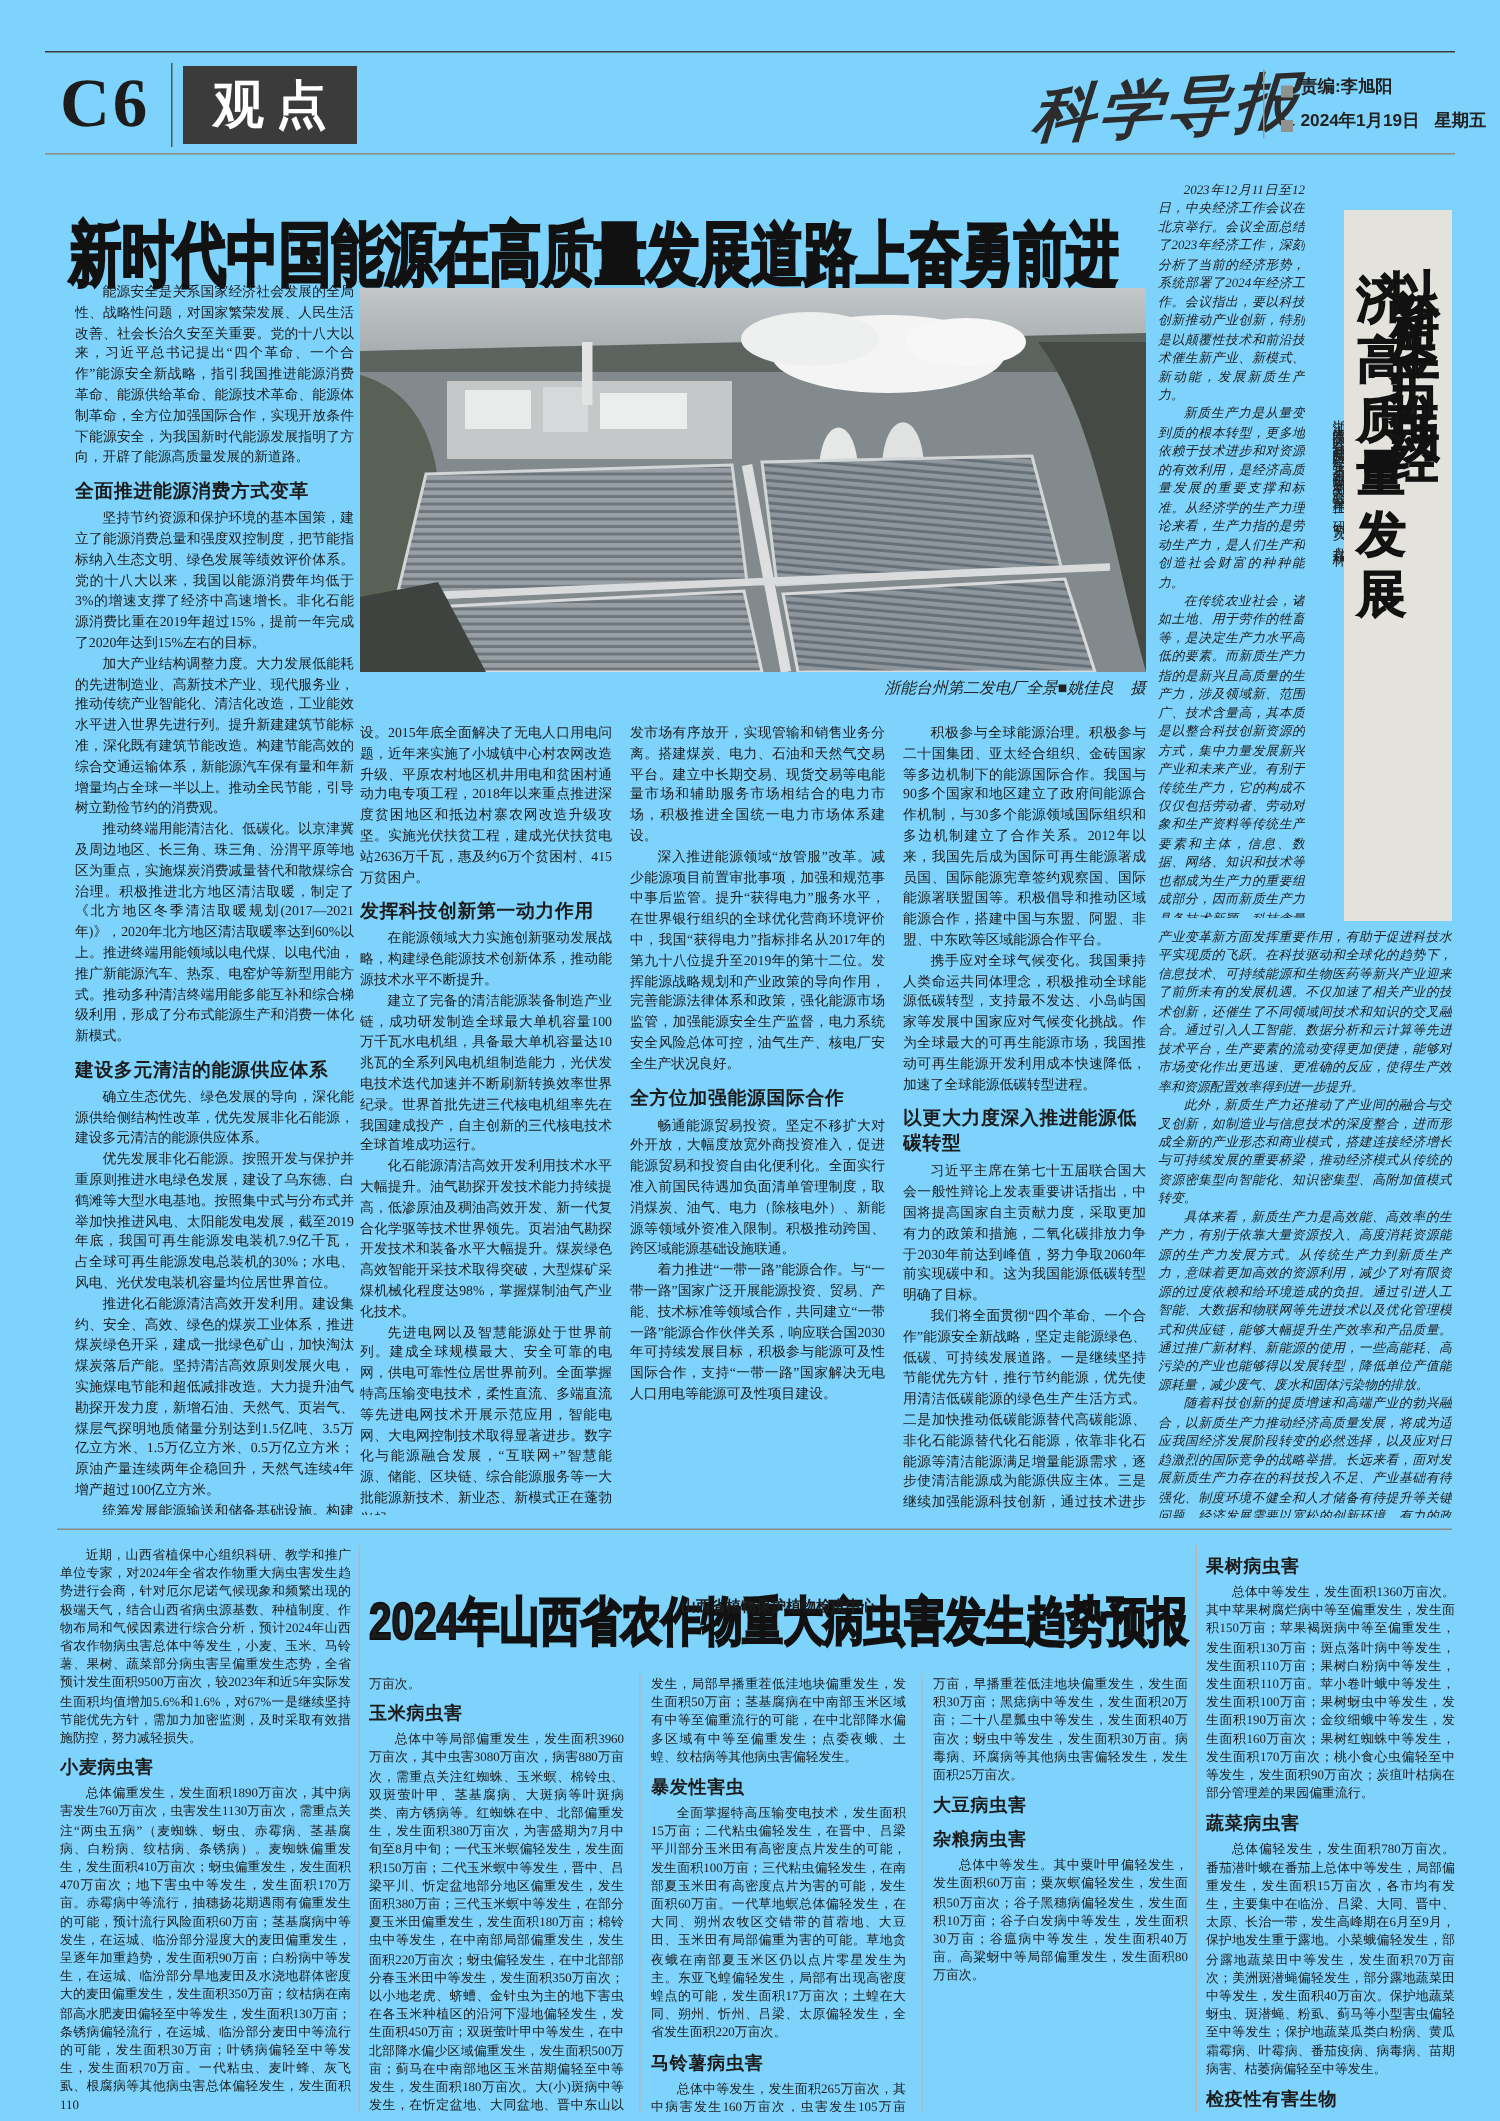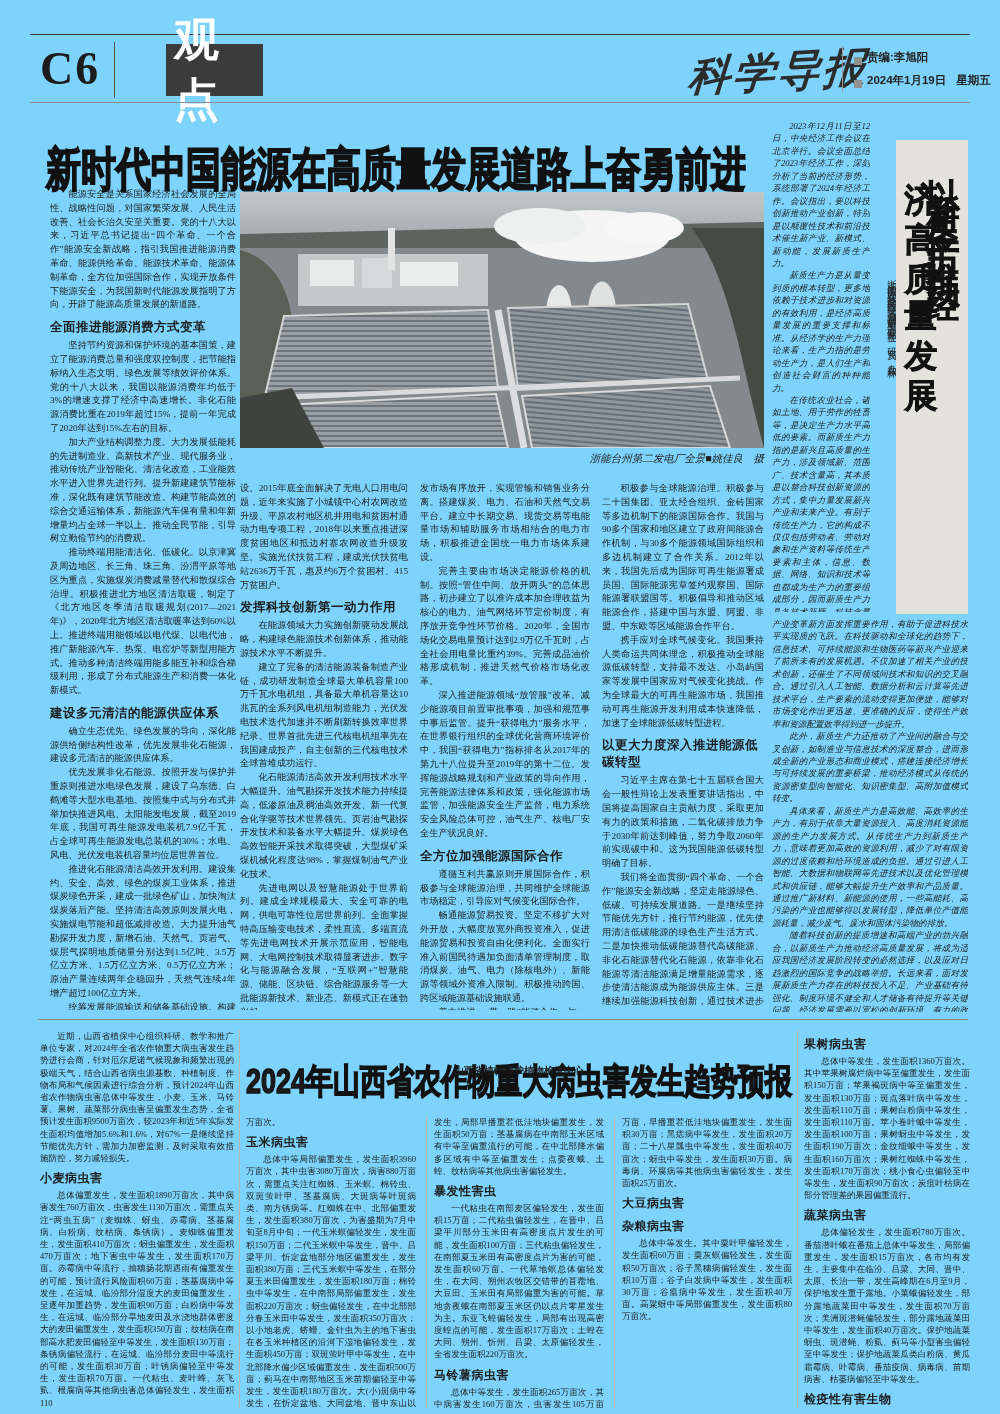--- a/index.html
+++ b/index.html
@@ -4,24 +4,24 @@
 <style>
   html,body{margin:0;padding:0;background:#e8e6e1;}
   .page{position:relative;width:1000px;height:1414px;margin:0 auto;background:#7dd3fc;color:#1c1c1c;
         font-family:"Liberation Serif","DejaVu Serif",serif;overflow:hidden;}
   .rule-h{position:absolute;background:#3a3a3a;height:1px;}
   .rule-v{position:absolute;background:#b9b7b2;width:1px;}
 
   
   .page-no{position:absolute;left:40px;top:42px;font-size:46px;font-weight:700;letter-spacing:2px;
            font-family:"Liberation Serif",serif;}
-  .section-box{position:absolute;left:122px;top:44px;width:97px;height:52px;background:#3b3b3b;
+  .section-box{position:absolute;left:122px;top:44px;width:116px;height:52px;background:#3b3b3b;
                color:#fff;display:flex;align-items:center;justify-content:center;
                font-family:"Liberation Sans","DejaVu Sans",sans-serif;font-weight:bold;
-               font-size:45px;letter-spacing:8px;padding-left:8px;box-sizing:border-box;margin-left:44px;}
+               font-size:34px;letter-spacing:8px;padding-left:8px;box-sizing:border-box;}
   .header-vdiv{position:absolute;left:114px;top:42px;width:1px;height:56px;background:#555;}
   .masthead{position:absolute;left:688px;top:44px;font-size:42px;font-weight:bold;font-style:italic;
             color:#2c2c2c;transform:rotate(-3deg) skewX(-7deg);letter-spacing:3px;
             font-family:"DejaVu Serif",serif;}
   .issue-vdiv{position:absolute;left:842px;top:46px;width:1px;height:46px;background:#999;}
   .issue-block{position:absolute;left:854px;top:50px;font-family:"Liberation Sans","DejaVu Sans",sans-serif;
                font-size:11.5px;font-weight:bold;color:#222;}
   .issue-row{display:flex;align-items:flex-end;margin-bottom:8px;}
   .sq{width:8px;height:8px;background:#8f938f;margin-right:5px;flex:0 0 auto;}
 
@@ -158,24 +158,22 @@
   <div class="col main-col" id="m-col2">
       <p class="para cont">设。2015年底全面解决了无电人口用电问题，近年来实施了小城镇中心村农网改造升级、平原农村地区机井用电和贫困村通动力电专项工程，2018年以来重点推进深度贫困地区和抵边村寨农网改造升级攻坚。实施光伏扶贫工程，建成光伏扶贫电站2636万千瓦，惠及约6万个贫困村、415万贫困户。</p>
       <h3 class="subhead">发挥科技创新第一动力作用</h3>
       <p class="para">在能源领域大力实施创新驱动发展战略，构建绿色能源技术创新体系，推动能源技术水平不断提升。</p>
       <p class="para">建立了完备的清洁能源装备制造产业链，成功研发制造全球最大单机容量100万千瓦水电机组，具备最大单机容量达10兆瓦的全系列风电机组制造能力，光伏发电技术迭代加速并不断刷新转换效率世界纪录。世界首批先进三代核电机组率先在我国建成投产，自主创新的三代核电技术全球首堆成功运行。</p>
       <p class="para">化石能源清洁高效开发利用技术水平大幅提升。油气勘探开发技术能力持续提高，低渗原油及稠油高效开发、新一代复合化学驱等技术世界领先。页岩油气勘探开发技术和装备水平大幅提升。煤炭绿色高效智能开采技术取得突破，大型煤矿采煤机械化程度达98%，掌握煤制油气产业化技术。</p>
       <p class="para">先进电网以及智慧能源处于世界前列。建成全球规模最大、安全可靠的电网，供电可靠性位居世界前列。全面掌握特高压输变电技术，柔性直流、多端直流等先进电网技术开展示范应用，智能电网、大电网控制技术取得显著进步。数字化与能源融合发展，“互联网+”智慧能源、储能、区块链、综合能源服务等一大批能源新技术、新业态、新模式正在蓬勃兴起。</p>
     </div>
   <div class="col main-col" id="m-col3">
       <p class="para cont">发市场有序放开，实现管输和销售业务分离。搭建煤炭、电力、石油和天然气交易平台。建立中长期交易、现货交易等电能量市场和辅助服务市场相结合的电力市场，积极推进全国统一电力市场体系建设。</p>
-      <p class="para">完善主要由市场决定能源价格的机制。按照“管住中间、放开两头”的总体思路，初步建立了以准许成本加合理收益为核心的电力、油气网络环节定价制度，有序放开竞争性环节价格。2020年，全国市场化交易电量预计达到2.9万亿千瓦时，占全社会用电量比重约39%。完善成品油价格形成机制，推进天然气价格市场化改革。</p>
       <p class="para">深入推进能源领域“放管服”改革。减少能源项目前置审批事项，加强和规范事中事后监管。提升“获得电力”服务水平，在世界银行组织的全球优化营商环境评价中，我国“获得电力”指标排名从2017年的第九十八位提升至2019年的第十二位。发挥能源战略规划和产业政策的导向作用，完善能源法律体系和政策，强化能源市场监管，加强能源安全生产监督，电力系统安全风险总体可控，油气生产、核电厂安全生产状况良好。</p>
       <h3 class="subhead">全方位加强能源国际合作</h3>
-      <p class="para">遵循互利共赢原则开展国际合作，积极参与全球能源治理，共同维护全球能源市场稳定，引导应对气候变化国际合作。</p>
       <p class="para">畅通能源贸易投资。坚定不移扩大对外开放，大幅度放宽外商投资准入，促进能源贸易和投资自由化便利化。全面实行准入前国民待遇加负面清单管理制度，取消煤炭、油气、电力（除核电外）、新能源等领域外资准入限制。积极推动跨国、跨区域能源基础设施联通。</p>
       <p class="para">着力推进“一带一路”能源合作。与“一带一路”国家广泛开展能源投资、贸易、产能、技术标准等领域合作，共同建立“一带一路”能源合作伙伴关系，响应联合国2030年可持续发展目标，积极参与能源可及性国际合作，支持“一带一路”国家解决无电人口用电等能源可及性项目建设。</p>
     </div>
   <div class="col main-col" id="m-col4">
       <p class="para">积极参与全球能源治理。积极参与二十国集团、亚太经合组织、金砖国家等多边机制下的能源国际合作。我国与90多个国家和地区建立了政府间能源合作机制，与30多个能源领域国际组织和多边机制建立了合作关系。2012年以来，我国先后成为国际可再生能源署成员国、国际能源宪章签约观察国、国际能源署联盟国等。积极倡导和推动区域能源合作，搭建中国与东盟、阿盟、非盟、中东欧等区域能源合作平台。</p>
       <p class="para">携手应对全球气候变化。我国秉持人类命运共同体理念，积极推动全球能源低碳转型，支持最不发达、小岛屿国家等发展中国家应对气候变化挑战。作为全球最大的可再生能源市场，我国推动可再生能源开发利用成本快速降低，加速了全球能源低碳转型进程。</p>
       <h3 class="subhead">以更大力度深入推进能源低碳转型</h3>
       <p class="para">习近平主席在第七十五届联合国大会一般性辩论上发表重要讲话指出，中国将提高国家自主贡献力度，采取更加有力的政策和措施，二氧化碳排放力争于2030年前达到峰值，努力争取2060年前实现碳中和。这为我国能源低碳转型明确了目标。</p>
       <p class="para">我们将全面贯彻“四个革命、一个合作”能源安全新战略，坚定走能源绿色、低碳、可持续发展道路。一是继续坚持节能优先方针，推行节约能源，优先使用清洁低碳能源的绿色生产生活方式。二是加快推动低碳能源替代高碳能源、非化石能源替代化石能源，依靠非化石能源等清洁能源满足增量能源需求，逐步使清洁能源成为能源供应主体。三是继续加强能源科技创新，通过技术进步破解能源资源约束，为经济社会发展增加新动能。四是继续深化能源市场化改革，完善能源治理机制。</p>
     </div>
@@ -214,21 +212,21 @@
         <p class="para">总体偏重发生，发生面积1890万亩次，其中病害发生760万亩次，虫害发生1130万亩次，需重点关注“两虫五病”（麦蜘蛛、蚜虫、赤霉病、茎基腐病、白粉病、纹枯病、条锈病）。麦蜘蛛偏重发生，发生面积410万亩次；蚜虫偏重发生，发生面积470万亩次；地下害虫中等发生，发生面积170万亩。赤霉病中等流行，抽穗扬花期遇雨有偏重发生的可能，预计流行风险面积60万亩；茎基腐病中等发生，在运城、临汾部分湿度大的麦田偏重发生，呈逐年加重趋势，发生面积90万亩；白粉病中等发生，在运城、临汾部分旱地麦田及水浇地群体密度大的麦田偏重发生，发生面积350万亩；纹枯病在南部高水肥麦田偏轻至中等发生，发生面积130万亩；条锈病偏轻流行，在运城、临汾部分麦田中等流行的可能，发生面积30万亩；叶锈病偏轻至中等发生，发生面积70万亩。一代粘虫、麦叶蜂、灰飞虱、根腐病等其他病虫害总体偏轻发生，发生面积110</p>
       </div>
     <div class="col" id="b-col2">
         <p class="para cont">万亩次。</p>
         <h3 class="subhead">玉米病虫害</h3>
         <p class="para">总体中等局部偏重发生，发生面积3960万亩次，其中虫害3080万亩次，病害880万亩次，需重点关注红蜘蛛、玉米螟、棉铃虫、双斑萤叶甲、茎基腐病、大斑病等叶斑病类、南方锈病等。红蜘蛛在中、北部偏重发生，发生面积380万亩次，为害盛期为7月中旬至8月中旬；一代玉米螟偏轻发生，发生面积150万亩；二代玉米螟中等发生，晋中、吕梁平川、忻定盆地部分地区偏重发生，发生面积380万亩；三代玉米螟中等发生，在部分夏玉米田偏重发生，发生面积180万亩；棉铃虫中等发生，在中南部局部偏重发生，发生面积220万亩次；蚜虫偏轻发生，在中北部部分春玉米田中等发生，发生面积350万亩次；以小地老虎、蛴螬、金针虫为主的地下害虫在各玉米种植区的沿河下湿地偏轻发生，发生面积450万亩；双斑萤叶甲中等发生，在中北部降水偏少区域偏重发生，发生面积500万亩；蓟马在中南部地区玉米苗期偏轻至中等发生，发生面积180万亩次。大(小)斑病中等发生，在忻定盆地、大同盆地、晋中东山以及太行山等冷凉山区种植密度大、通风不良的下湿地偏重发生，发生面积520万亩；丝黑穗病偏轻</p>
       </div>
     <div class="col" id="b-col3">
         <p class="para cont">发生，局部早播重茬低洼地块偏重发生，发生面积50万亩；茎基腐病在中南部玉米区域有中等至偏重流行的可能，在中北部降水偏多区域有中等至偏重发生；点委夜蛾、土蝗、纹枯病等其他病虫害偏轻发生。</p>
         <h3 class="subhead">暴发性害虫</h3>
-        <p class="para">一代粘虫在南部麦区偏轻发生，发生面积15万亩；二代粘虫偏轻发生，在晋中、吕梁平川部分玉米田有高密度点片发生的可能，发生面积100万亩；三代粘虫偏轻发生，在南部夏玉米田有高密度点片为害的可能，发生面积60万亩。一代草地螟总体偏轻发生，在大同、朔州农牧区交错带的苜蓿地、大豆田、玉米田有局部偏重为害的可能。草地贪夜蛾在南部夏玉米区仍以点片零星发生为主。东亚飞蝗偏轻发生，局部有出现高密度蝗点的可能，发生面积17万亩次；土蝗在大同、朔州、忻州、吕梁、太原偏轻发生，全省发生面积220万亩次。</p>
+        <p class="para">全面掌握特高压输变电技术，发生面积15万亩；二代粘虫偏轻发生，在晋中、吕梁平川部分玉米田有高密度点片发生的可能，发生面积100万亩；三代粘虫偏轻发生，在南部夏玉米田有高密度点片为害的可能，发生面积60万亩。一代草地螟总体偏轻发生，在大同、朔州农牧区交错带的苜蓿地、大豆田、玉米田有局部偏重为害的可能。草地贪夜蛾在南部夏玉米区仍以点片零星发生为主。东亚飞蝗偏轻发生，局部有出现高密度蝗点的可能，发生面积17万亩次；土蝗在大同、朔州、忻州、吕梁、太原偏轻发生，全省发生面积220万亩次。</p>
         <h3 class="subhead">马铃薯病虫害</h3>
         <p class="para">总体中等发生，发生面积265万亩次，其中病害发生160万亩次，虫害发生105万亩次。晚疫病中等局部偏重发生，发生面积100</p>
       </div>
     <div class="col" id="b-col4">
         <p class="para cont">万亩，早播重茬低洼地块偏重发生，发生面积30万亩；黑痣病中等发生，发生面积20万亩；二十八星瓢虫中等发生，发生面积40万亩次；蚜虫中等发生，发生面积30万亩。病毒病、环腐病等其他病虫害偏轻发生，发生面积25万亩次。</p>
         <h3 class="subhead">大豆病虫害</h3>
         <h3 class="subhead">杂粮病虫害</h3>
         <p class="para">总体中等发生。其中粟叶甲偏轻发生，发生面积60万亩；粟灰螟偏轻发生，发生面积50万亩次；谷子黑穗病偏轻发生，发生面积10万亩；谷子白发病中等发生，发生面积30万亩；谷瘟病中等发生，发生面积40万亩。高粱蚜中等局部偏重发生，发生面积80万亩次。</p>
       </div>
     <div class="col" id="b-col5">

